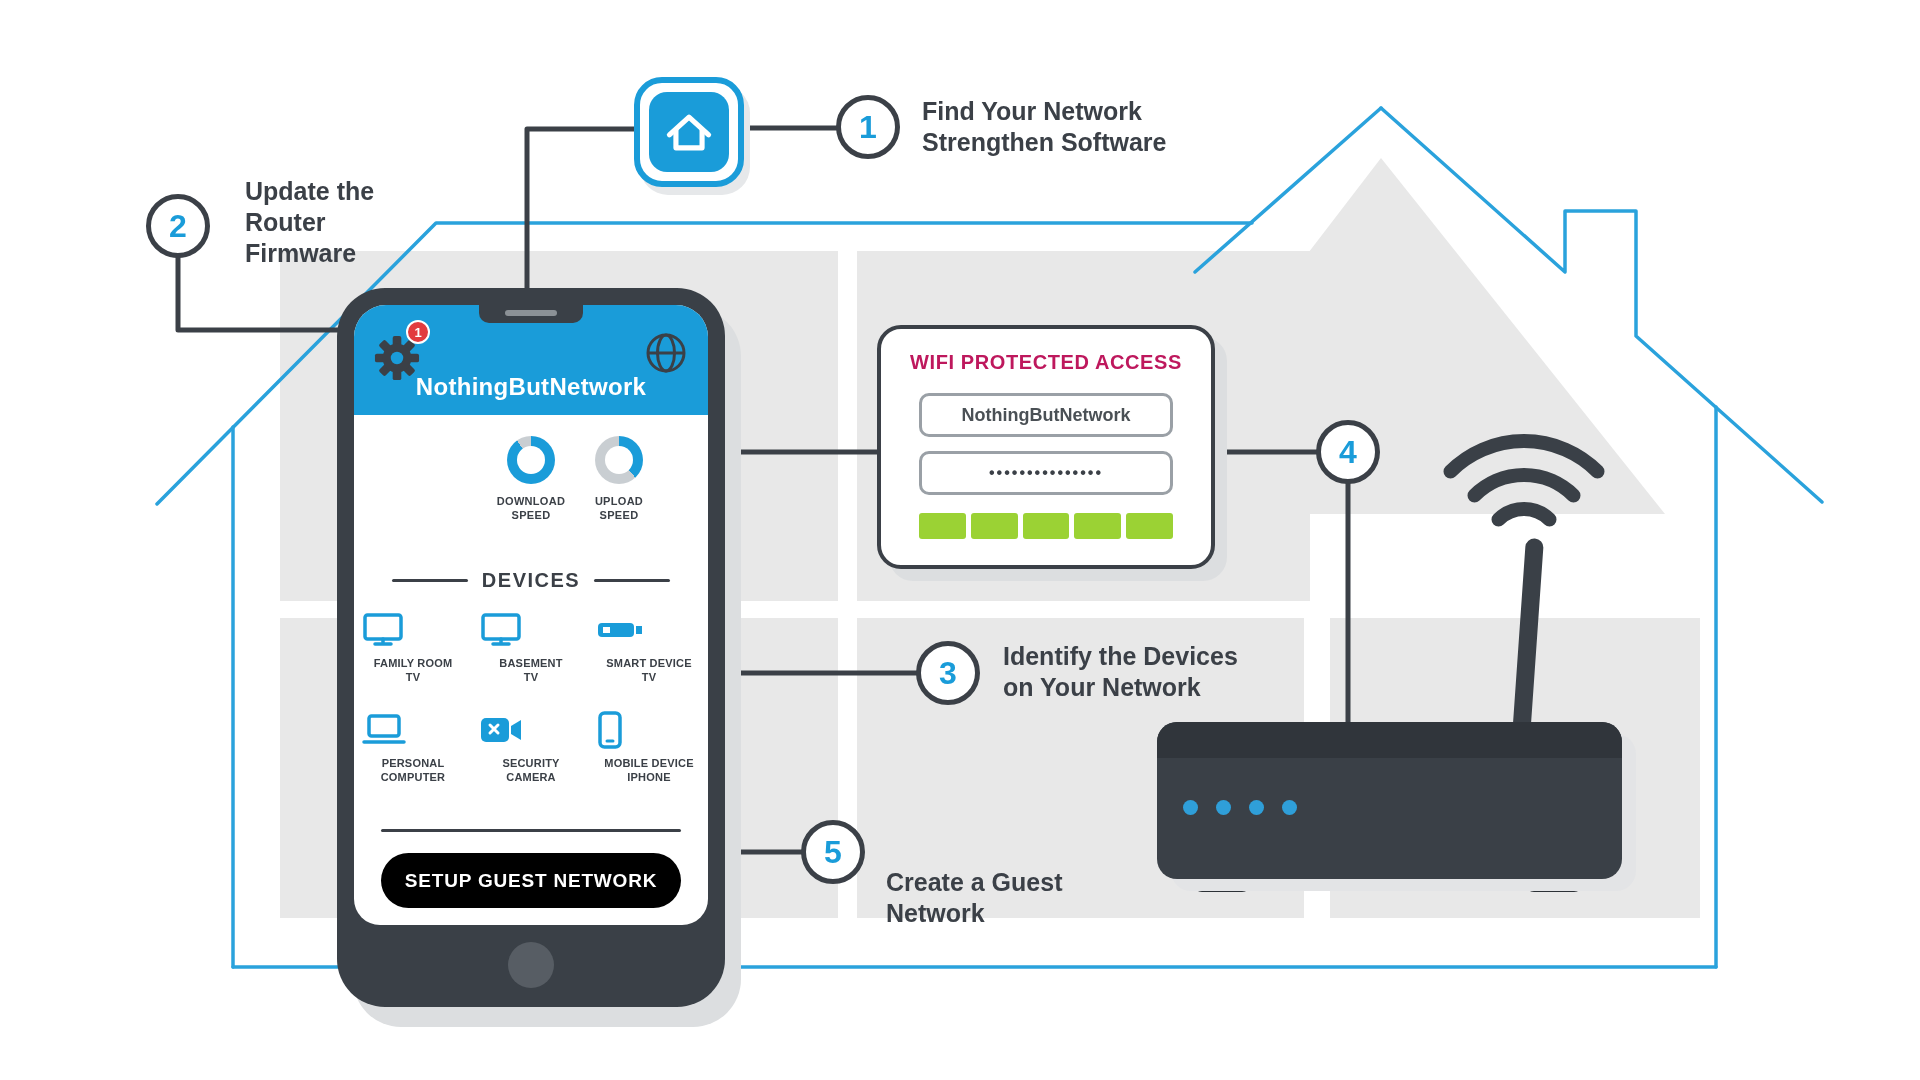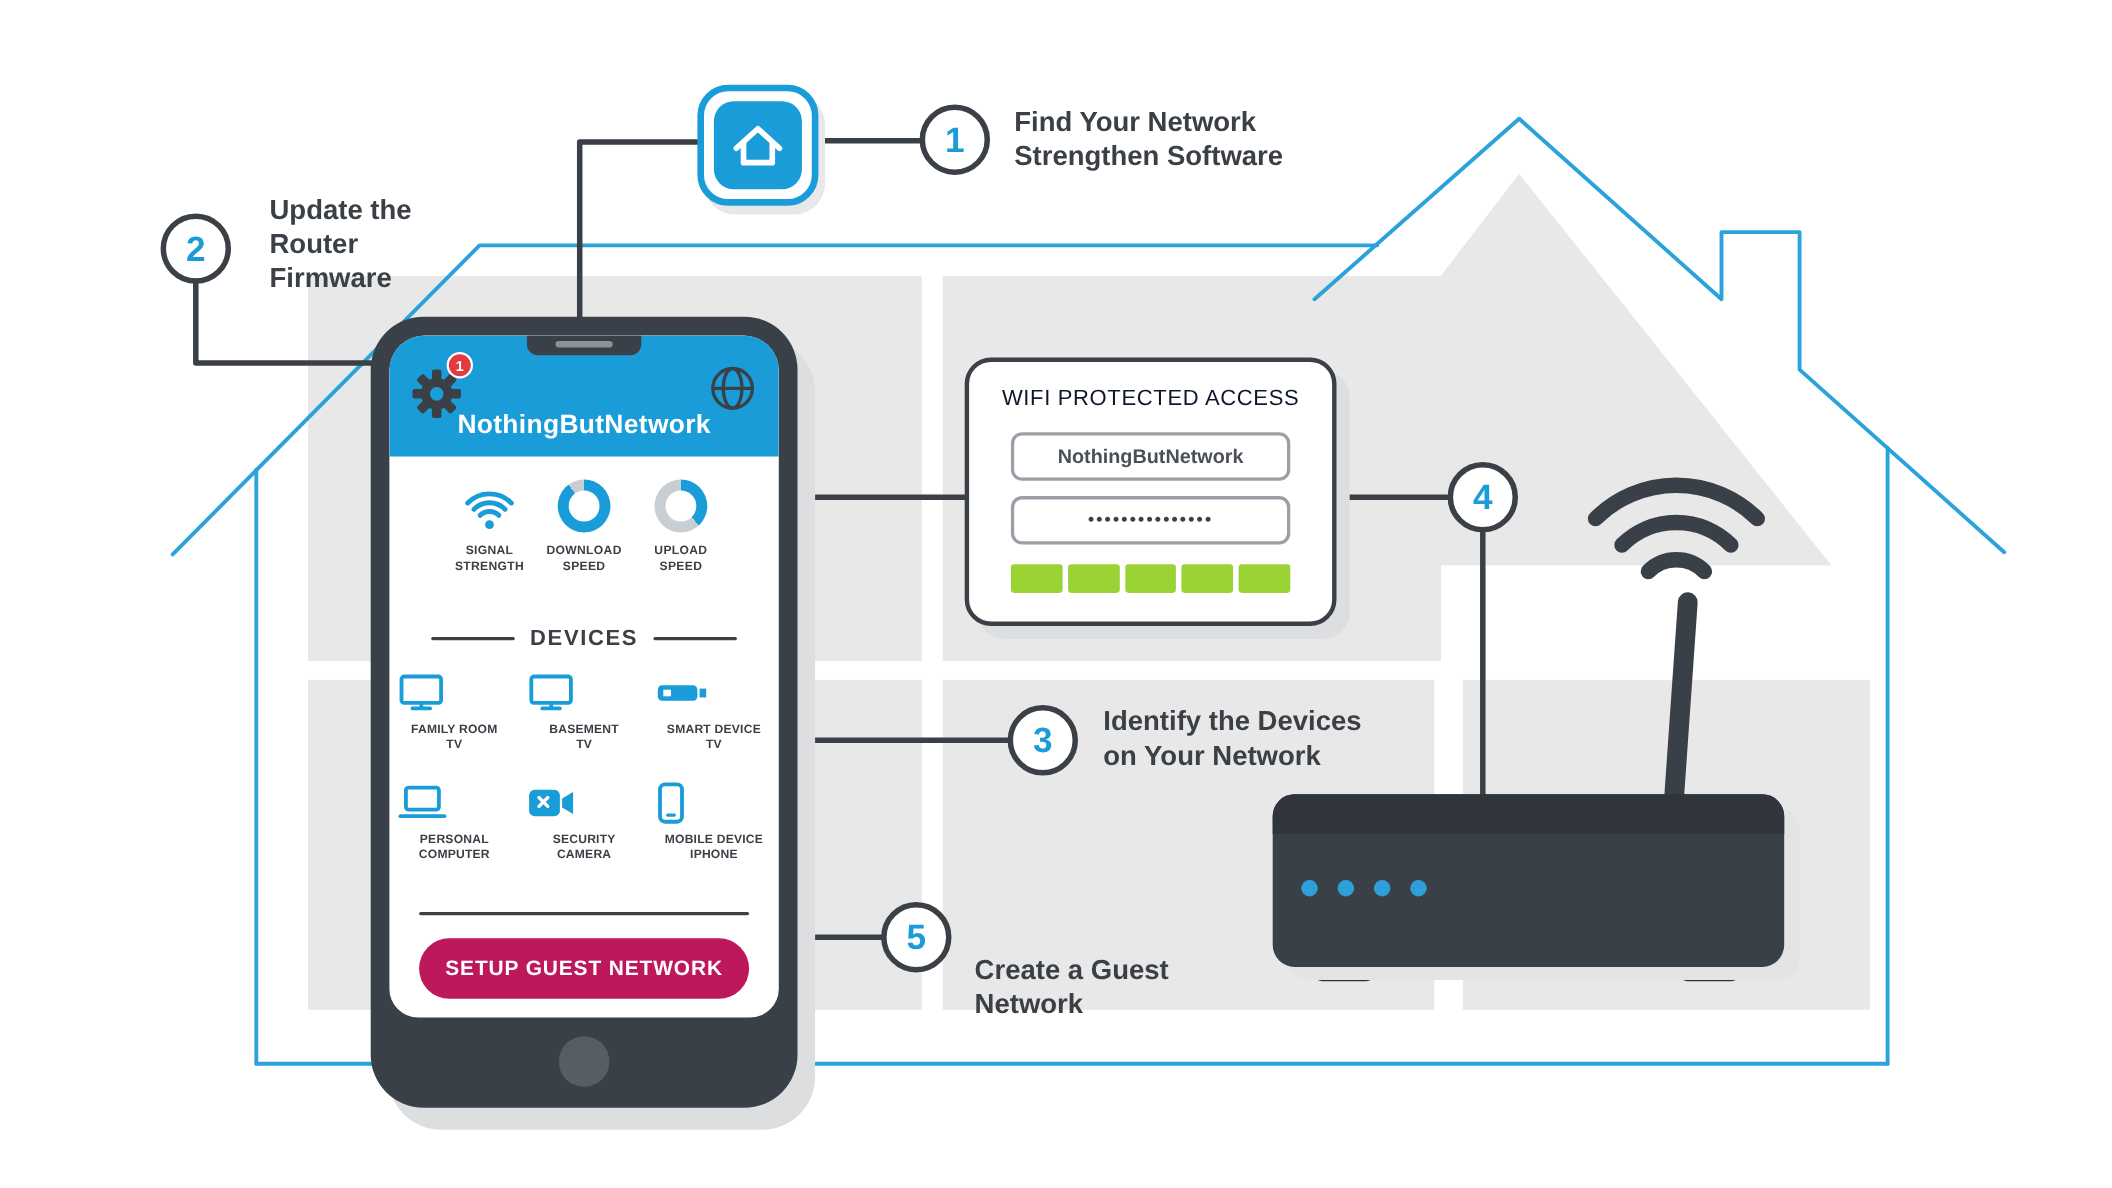--- a/index.html
+++ b/index.html
@@ -48,28 +48,28 @@
   .devices-header { position:absolute; left:0; top:264px; width:354px; display:flex; align-items:center; justify-content:center; gap:14px; }
   .devices-header .rule { width:76px; height:3px; background:#3b4047; border-radius:2px; }
   .devices-header .txt { color:#3b4047; font-size:20px; font-weight:700; letter-spacing:1.5px; }
 
   .device-grid { position:absolute; left:0; top:304px; width:354px; display:grid; grid-template-columns:118px 118px 118px; row-gap:24px; justify-items:center; }
   .device { display:flex; flex-direction:column; align-items:flex-start; }
   .device .icon-box { height:42px; display:flex; align-items:center; justify-content:center; }
   .device-label { margin-top:5px; width:104px; text-align:center; color:#3b4047; font-size:11px; font-weight:700; line-height:1.3; letter-spacing:.2px; }
 
   .separator { position:absolute; left:43px; top:524px; width:268px; height:3px; background:#3b4047; border-radius:2px; left:27px; width:300px; }
-  .guest-btn { position:absolute; left:27px; top:548px; width:300px; height:55px; background:#be185d; border-radius:28px;
+  .guest-btn { position:absolute; left:27px; top:548px; width:300px; height:55px; background:#000000; border-radius:28px;
                color:#ffffff; font-size:19px; font-weight:700; letter-spacing:.8px; display:flex; align-items:center; justify-content:center; cursor:pointer; }
   .home-btn { position:absolute; left:171px; top:654px; width:46px; height:46px; border-radius:50%; background:#575d64; }
 
   
   .wpa-card { position:absolute; left:877px; top:325px; width:338px; height:244px; background:#ffffff;
               border:4px solid #3b4047; border-radius:24px; z-index:5; box-shadow:12px 12px 0 #dcdee0; }
-  .wpa-title { position:absolute; left:0; right:0; top:22px; text-align:center; color:#0f172a; font-size:20px; font-weight:400; letter-spacing:.6px; }
+  .wpa-title { position:absolute; left:0; right:0; top:22px; text-align:center; color:#be185d; font-size:20px; font-weight:700; letter-spacing:.6px; }
   .wpa-input { position:absolute; left:38px; right:38px; height:44px; border:3px solid #9aa0a6; border-radius:10px;
                background:#ffffff; display:flex; align-items:center; justify-content:center; color:#4a5055; font-size:18px; font-weight:700; }
   .wpa-input.name { top:64px; }
   .wpa-input.pass { top:122px; letter-spacing:2px; font-size:16px; color:#3b4047; }
   .strength-bar { position:absolute; left:38px; right:38px; top:184px; height:26px; display:flex; gap:5px; }
   .strength-seg { flex:1; background:#9bd234; border-radius:3px; }
 
   
   .antenna { position:absolute; left:1512px; top:538px; width:18px; height:200px; background:#3a4047;
              border-radius:9px 9px 3px 3px; transform:rotate(4deg); transform-origin:bottom center; z-index:4; }
@@ -160,36 +160,20 @@
             <path d="M4 22 H40"></path>
           </svg>
         </div>
         <div class="app-title">NothingButNetwork</div>
       </div>
       <div class="notch">
         <div class="speaker"></div>
       </div>
 
       <div class="stats">
-        <div class="stat" style="left:41px">
-          <div class="icon-box">
-            <svg width="56" height="46" viewBox="0 0 56 46">
-              <g fill="none" stroke="#1a9cd9" stroke-width="4.5" stroke-linecap="round">
-                <path d="M 19.5 31.5 A 12 12 0 0 1 36.5 31.5"></path>
-                <path d="M 13.9 25.9 A 20 20 0 0 1 42.1 25.9"></path>
-                <path d="M 8.2 20.2 A 28 28 0 0 1 47.8 20.2"></path>
-              </g>
-              <circle cx="28" cy="40" r="4" fill="#1a9cd9"></circle>
-            </svg>
-          </div>
-          <div class="stat-label">
-            <div>SIGNAL</div>
-            <div>STRENGTH</div>
-          </div>
-        </div>
         <div class="stat" style="left:127px">
           <div class="icon-box">
             <div class="donut" style="background: conic-gradient(rgb(26, 156, 217) 0deg, rgb(26, 156, 217) 90%, rgb(201, 206, 210) 90%, rgb(201, 206, 210) 100%);">
               <div class="hole"></div>
             </div>
           </div>
           <div class="stat-label">
             <div>DOWNLOAD</div>
             <div>SPEED</div>
           </div>

